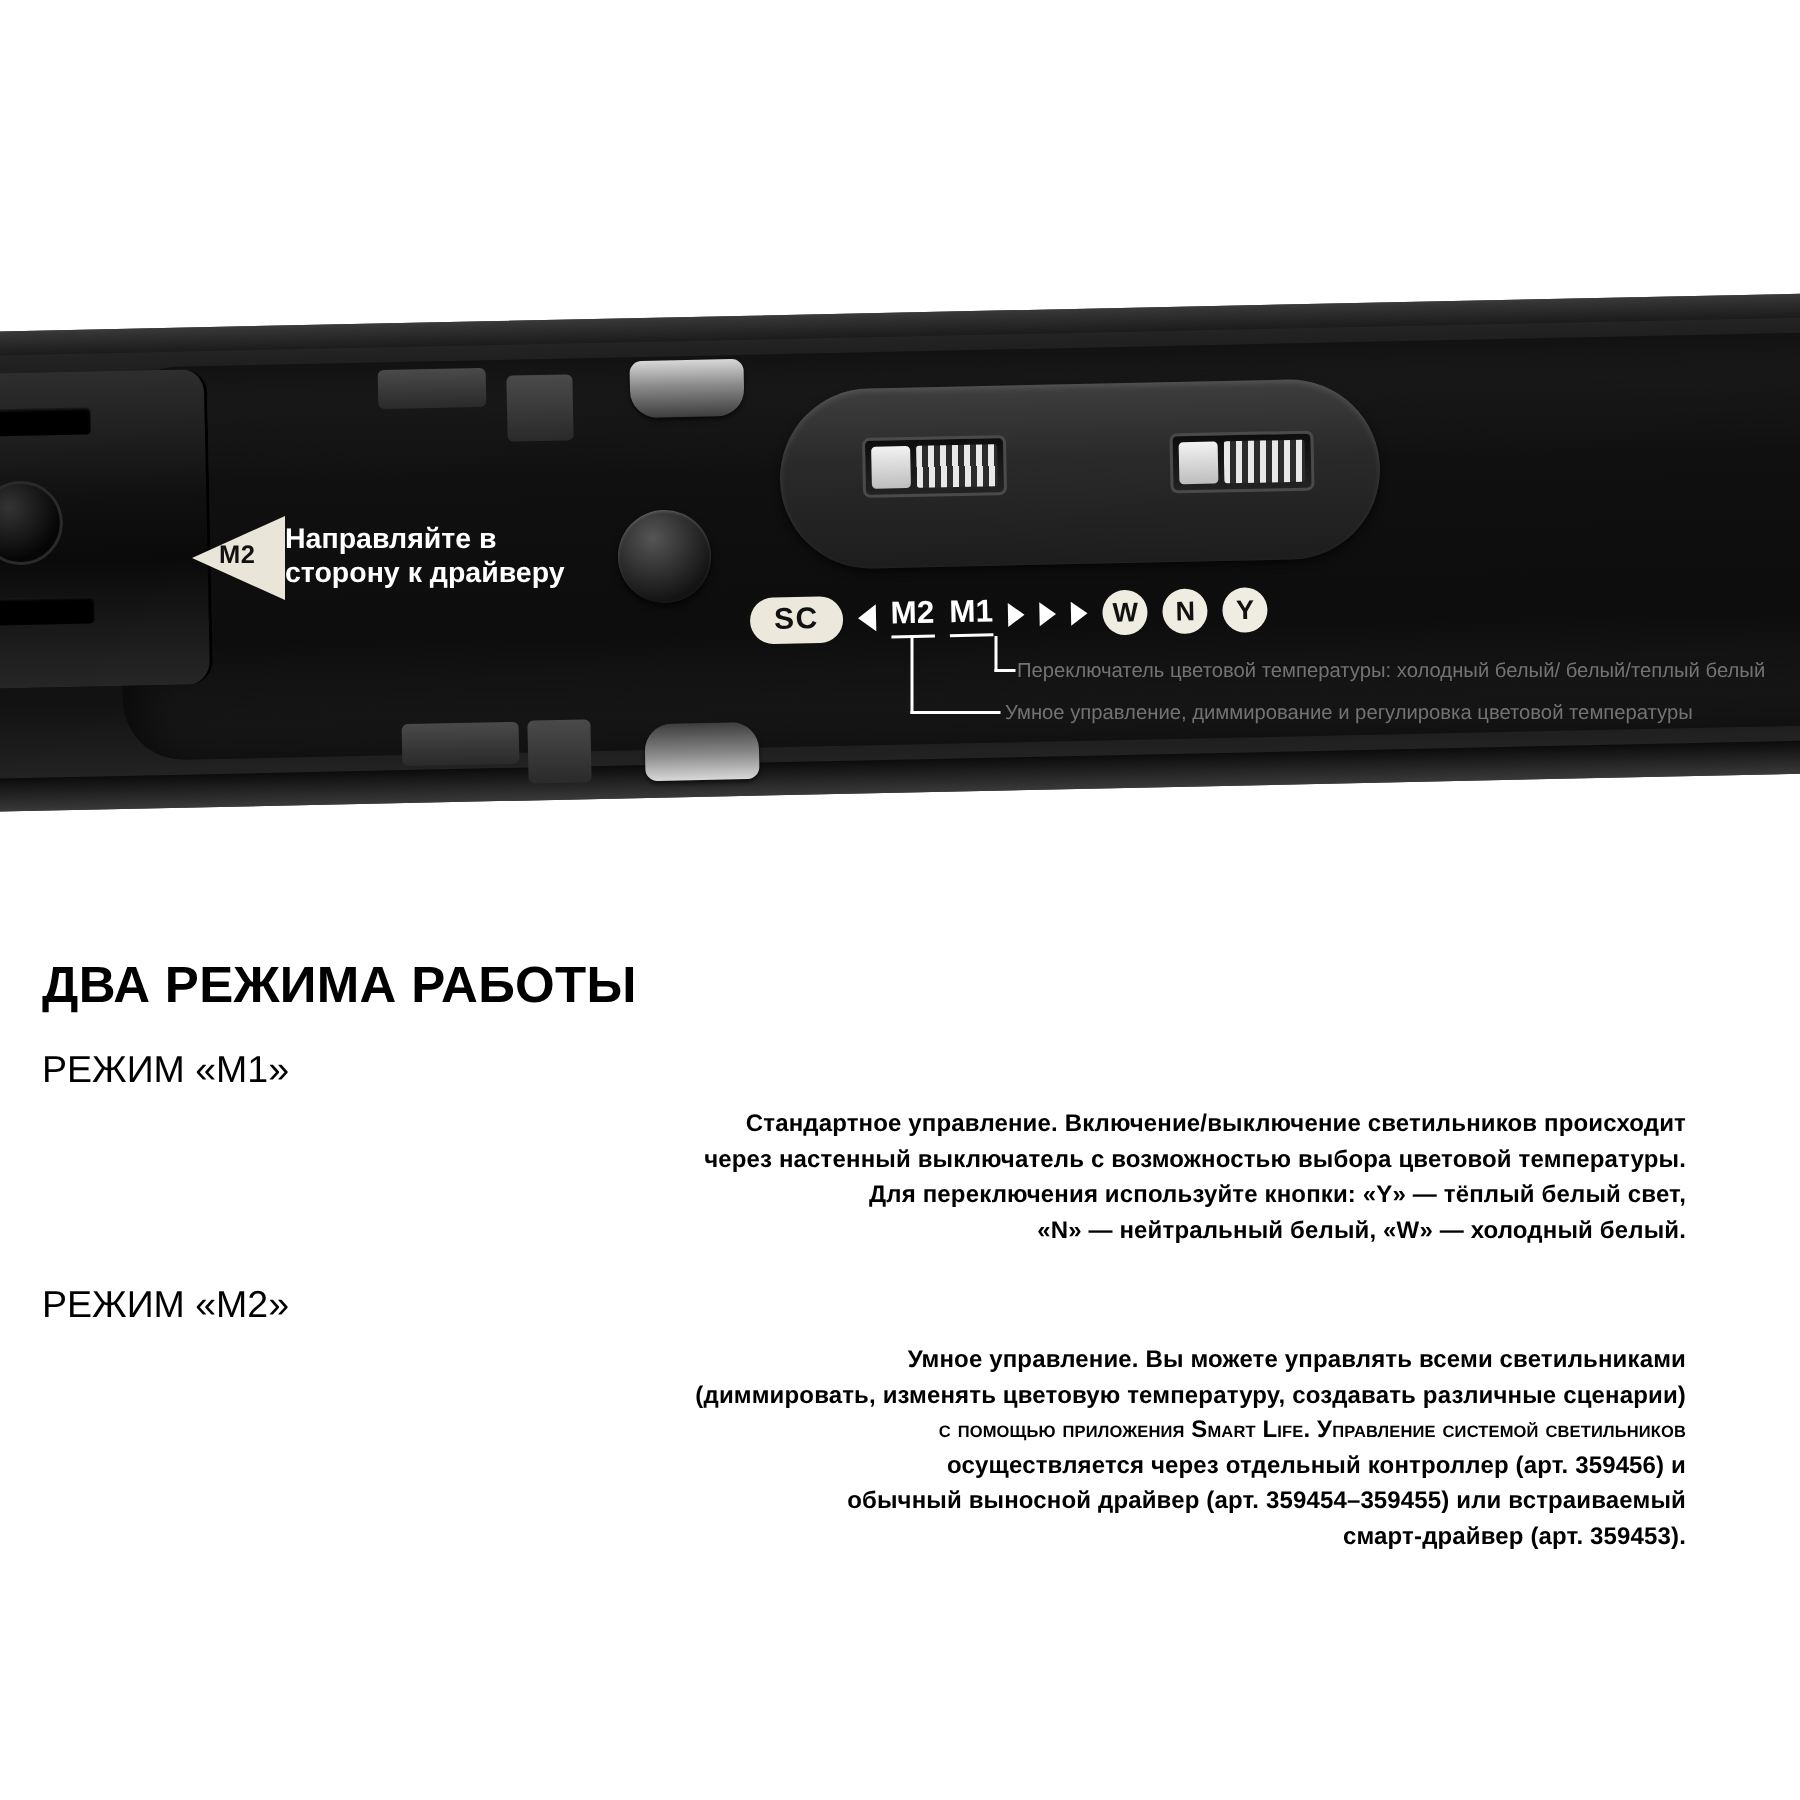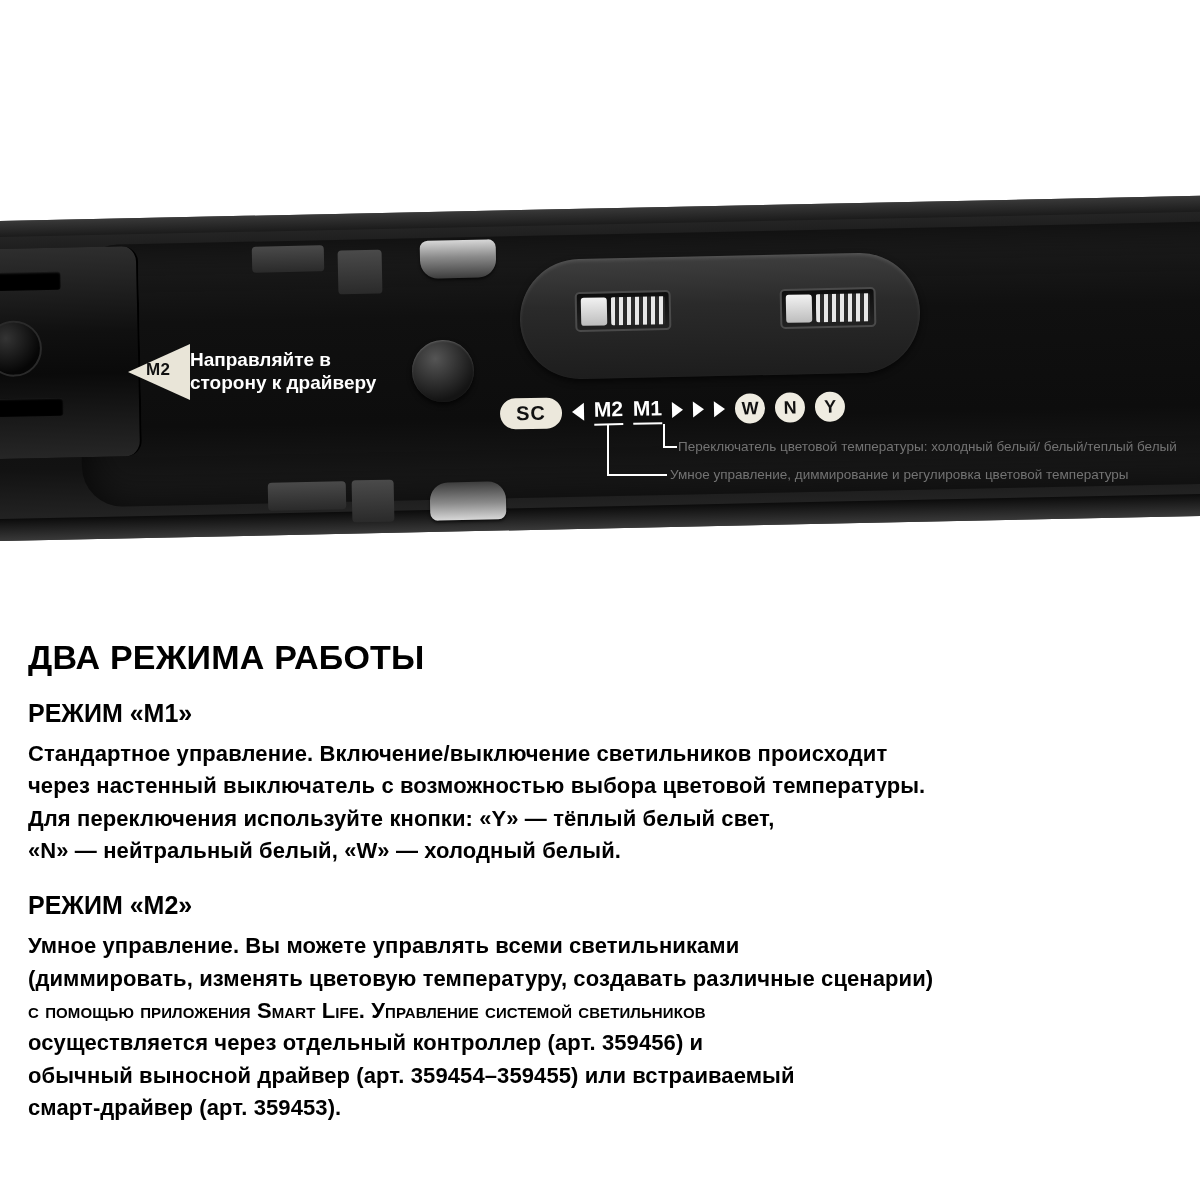--- a/index.html
+++ b/index.html
@@ -297,29 +297,30 @@
     box-sizing: border-box;
   }
   h1.title {
     font-size: 34px;
     font-weight: 700;
     margin: 18px 0 22px 0;
     letter-spacing: .2px;
   }
   h2.sub {
     font-size: 25px;
-    font-weight: 700;
+    font-weight: 400;
     margin: 0 0 10px 0;
   }
   .para {
-    font-size: 22px;
+    font-size: 16px;
     font-weight: 700;
     line-height: 1.47;
     margin: 0 0 24px 0;
     letter-spacing: .1px;
+    text-align: right;
   }
   .para.last { margin-bottom: 0; }
   .sc-small { font-variant: small-caps; }
 </style>
 </head>
 <body>
 
 <div class="photo">
 
   <div class="track">

